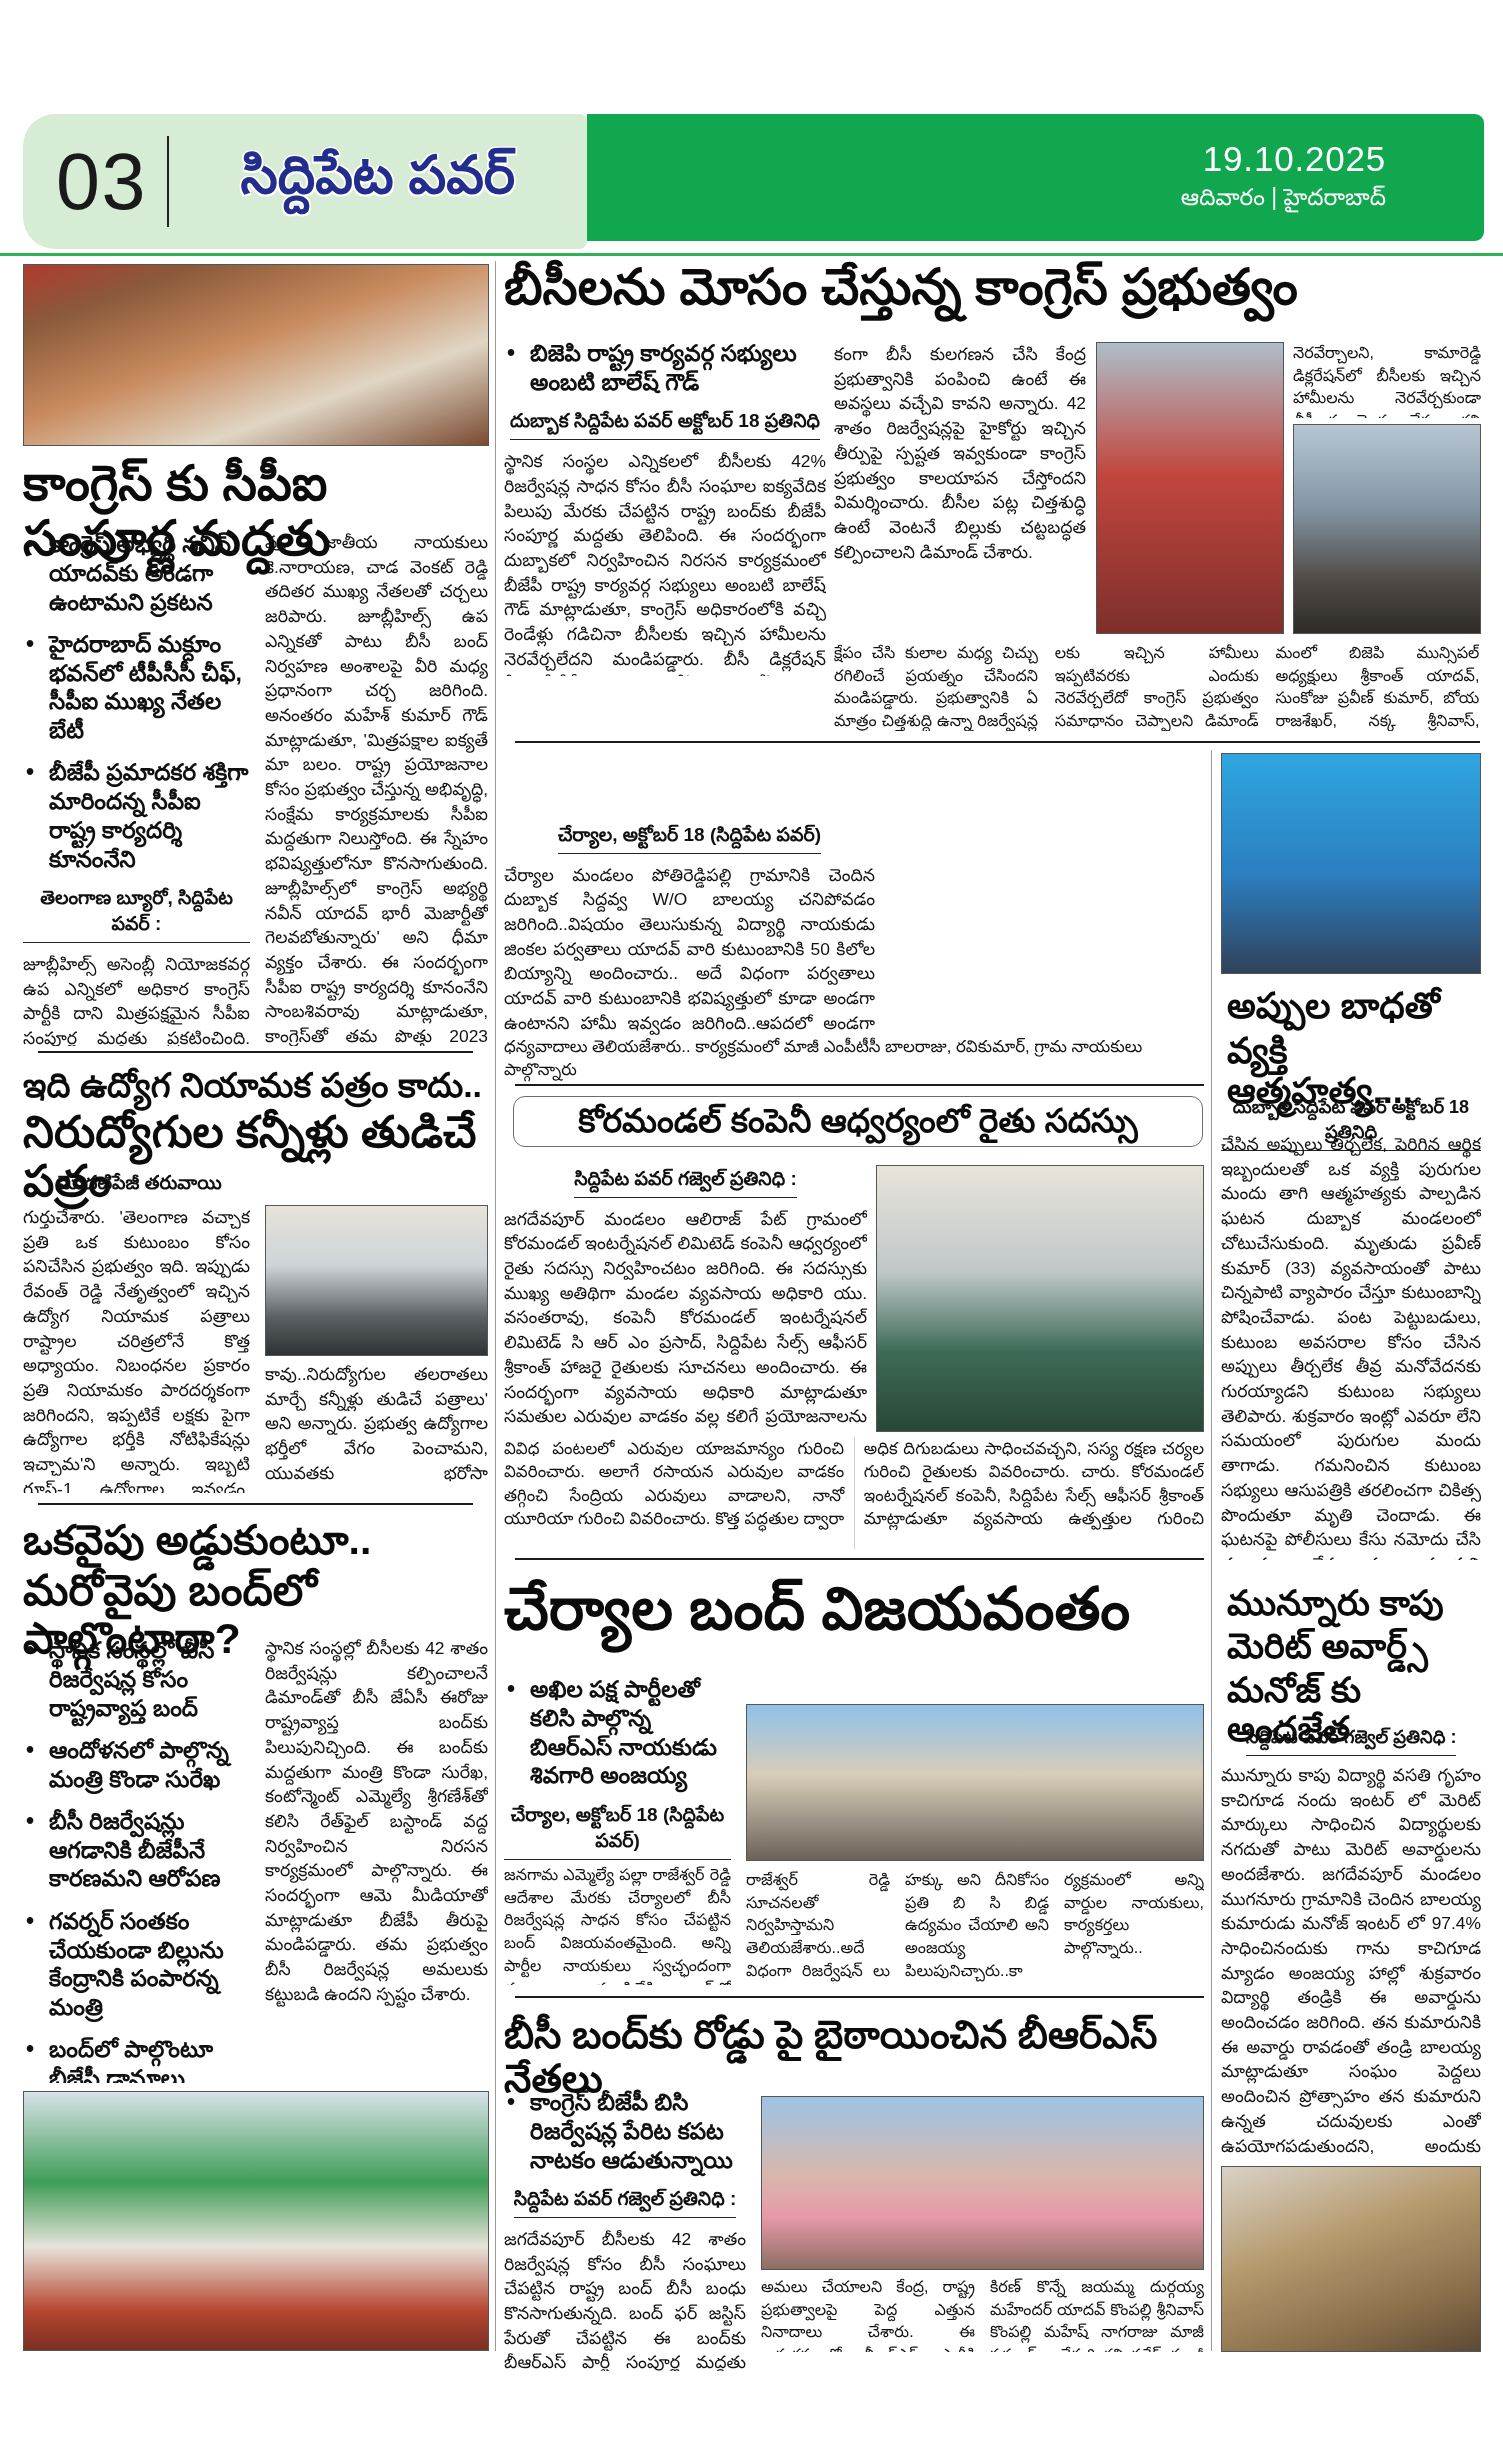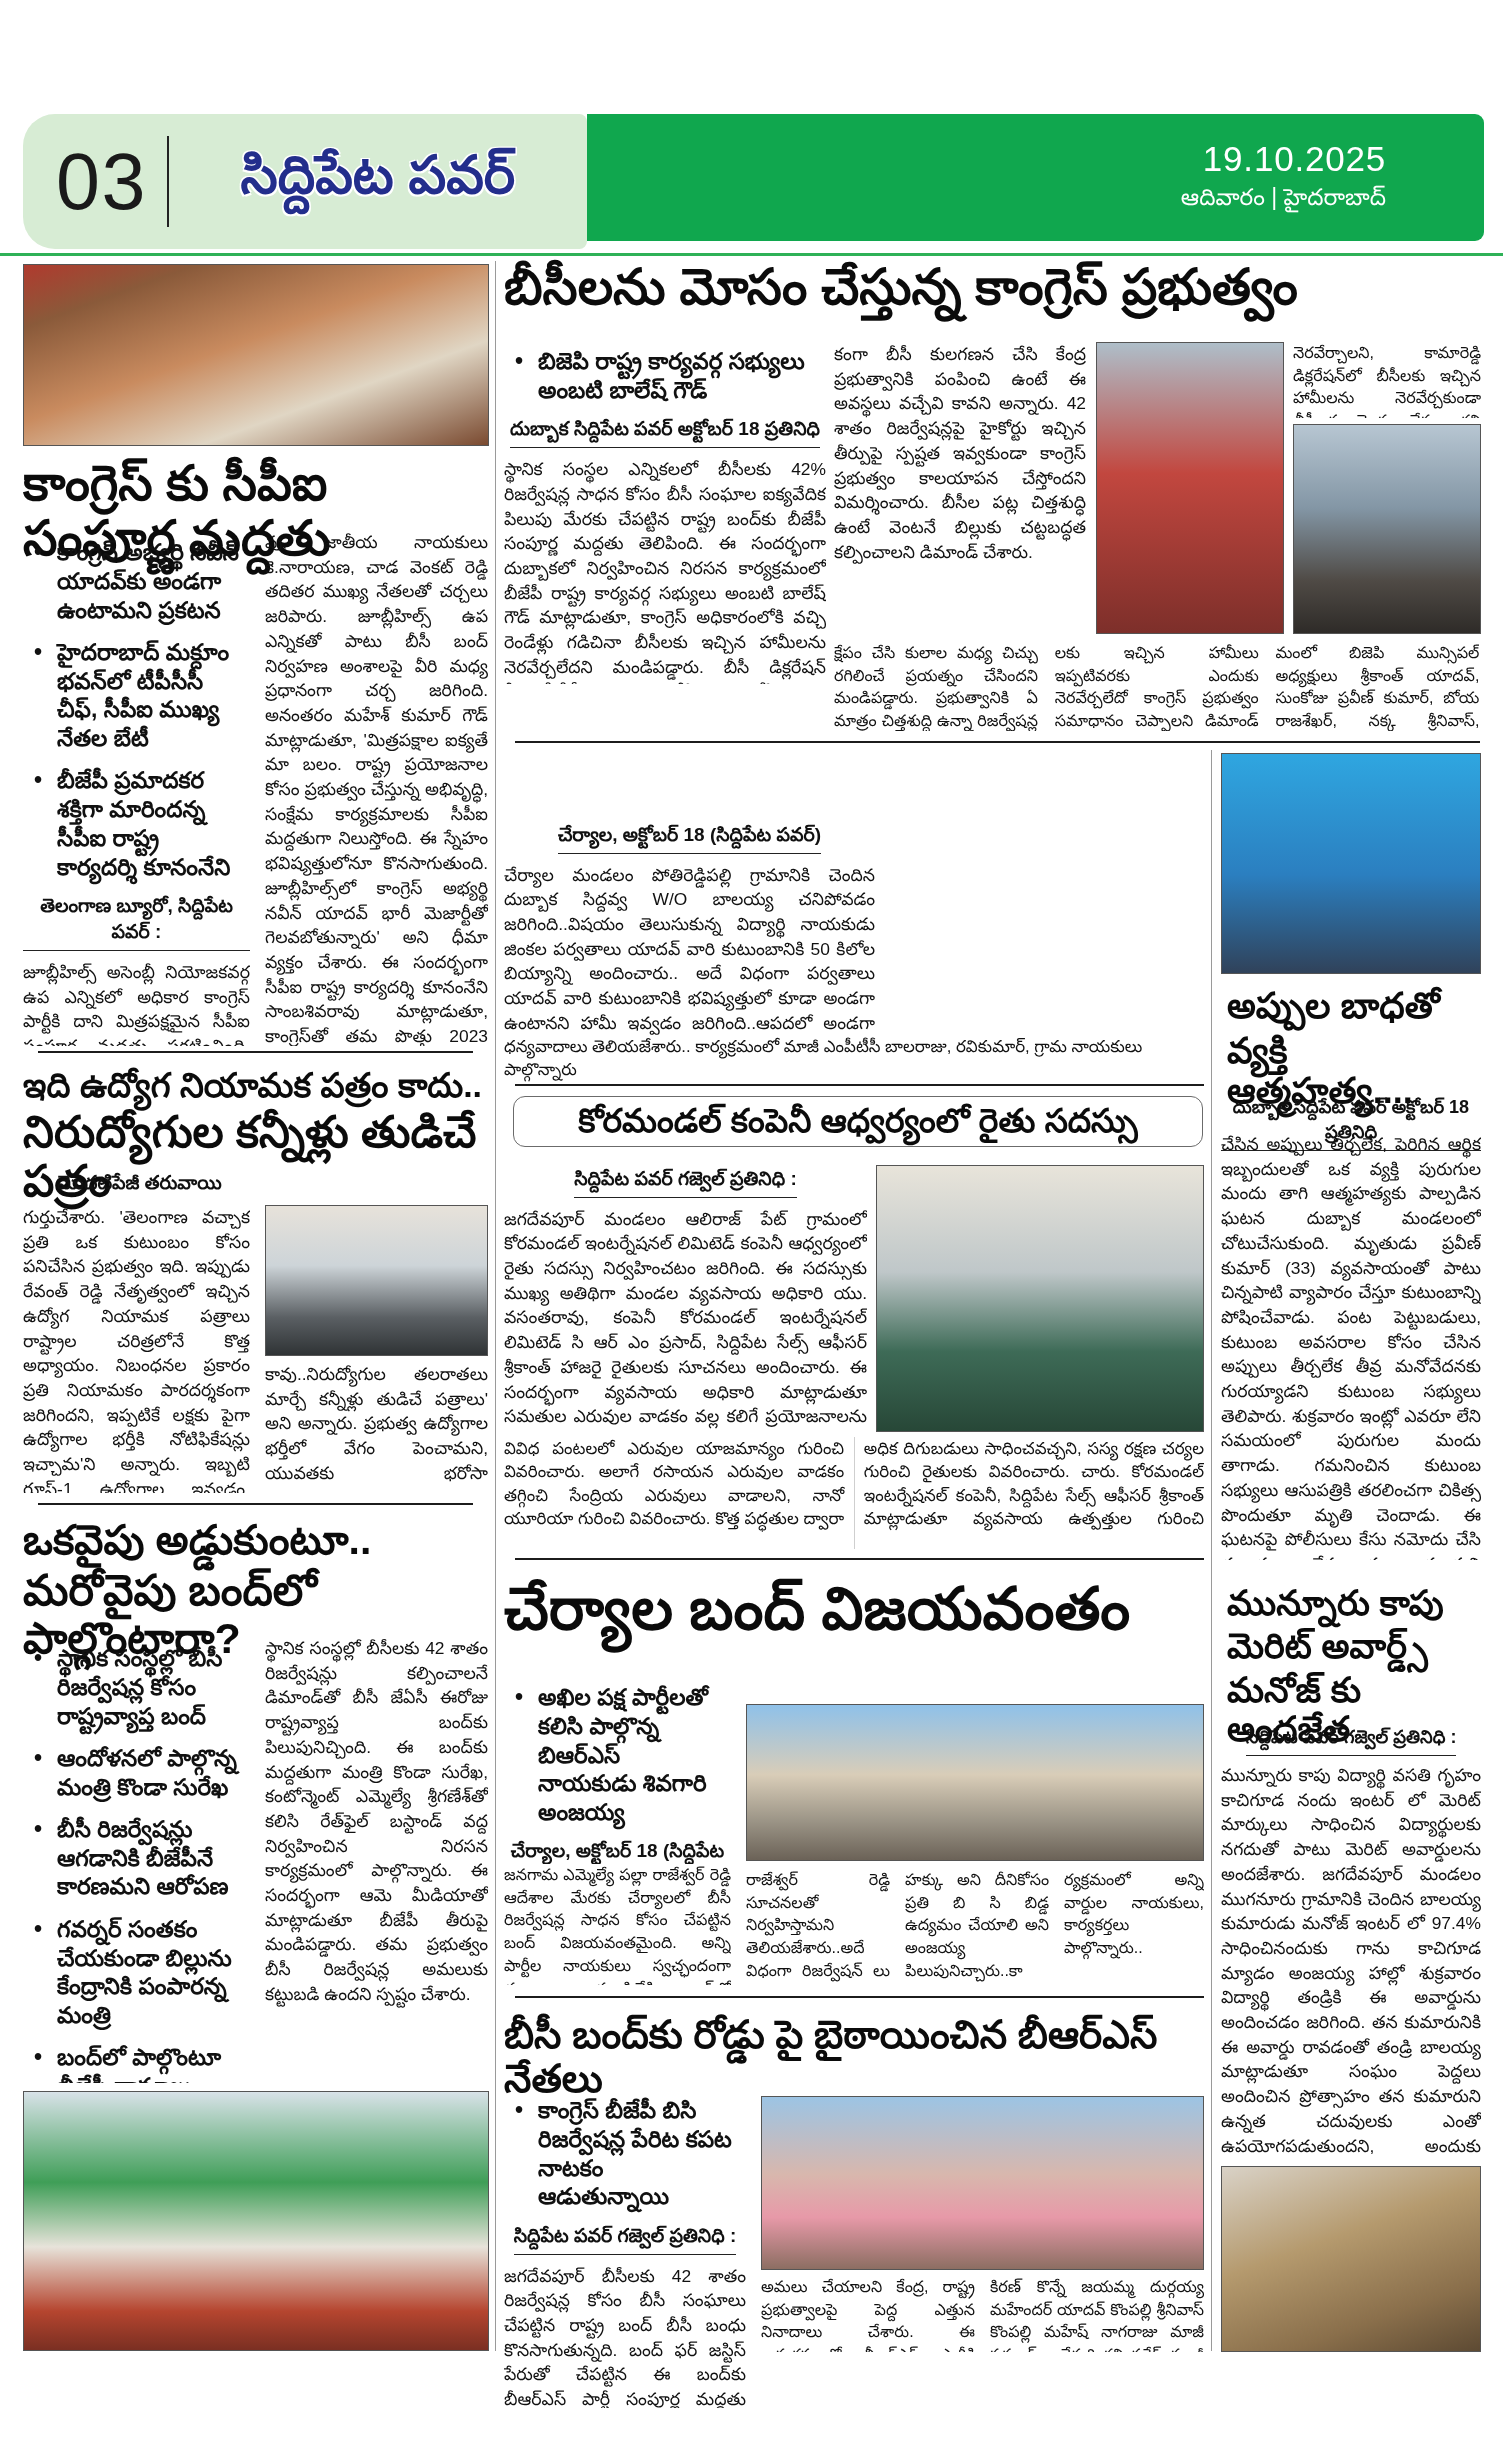--- a/index.html
+++ b/index.html
@@ -19,21 +19,21 @@
   .hdr-edition{color:#fff;font-size:23px;margin-top:4.5px;}
   .hdr-rule{position:absolute;left:0;top:253px;width:1503px;height:3px;background:#2eb157;}
 
   
   .vrule{position:absolute;width:0.8px;background:#9a9a9a;}
   .hrule{position:absolute;height:1.5px;background:#1c1c1c;}
   .headline{position:absolute;font-weight:800;color:#0b0b0b;line-height:1.12;}
   .byline{font-weight:700;font-size:19px;text-align:center;margin:7.6px 0 9px;}
   .byline span{border-bottom:1.5px solid #222;padding-bottom:3px;display:inline-block;}
   .body-txt{font-size:17.4px;line-height:1.42;text-align:justify;overflow:hidden;}
-  .bullets{list-style:none;margin:8px;padding:0;}
+  .bullets{list-style:none;margin:0;padding:0;}
   .bullets li{position:relative;font-weight:700;font-size:23px;line-height:1.25;padding-left:26px;margin-bottom:13.6px;}
   .bullets li::before{content:"•";position:absolute;left:3px;top:0;}
   .abs{position:absolute;}
   .caption{font-size:16.7px;line-height:1.35;}
 
   
   .ph{position:absolute;border:0.8px solid #555;box-sizing:border-box;}
   .ph-meeting{background:linear-gradient(160deg,#b03a2e 0%,#8a5a3a 18%,#c98b5f 45%,#e0d6c4 70%,#7a4a30 100%);}
   .ph-speaker{background:linear-gradient(180deg,#aebec9 0%,#c2473f 45%,#7d2f2a 100%);}
   .ph-mics{background:linear-gradient(180deg,#b7c6d2 0%,#8396a5 40%,#4f4a45 75%,#2e2b28 100%);}

